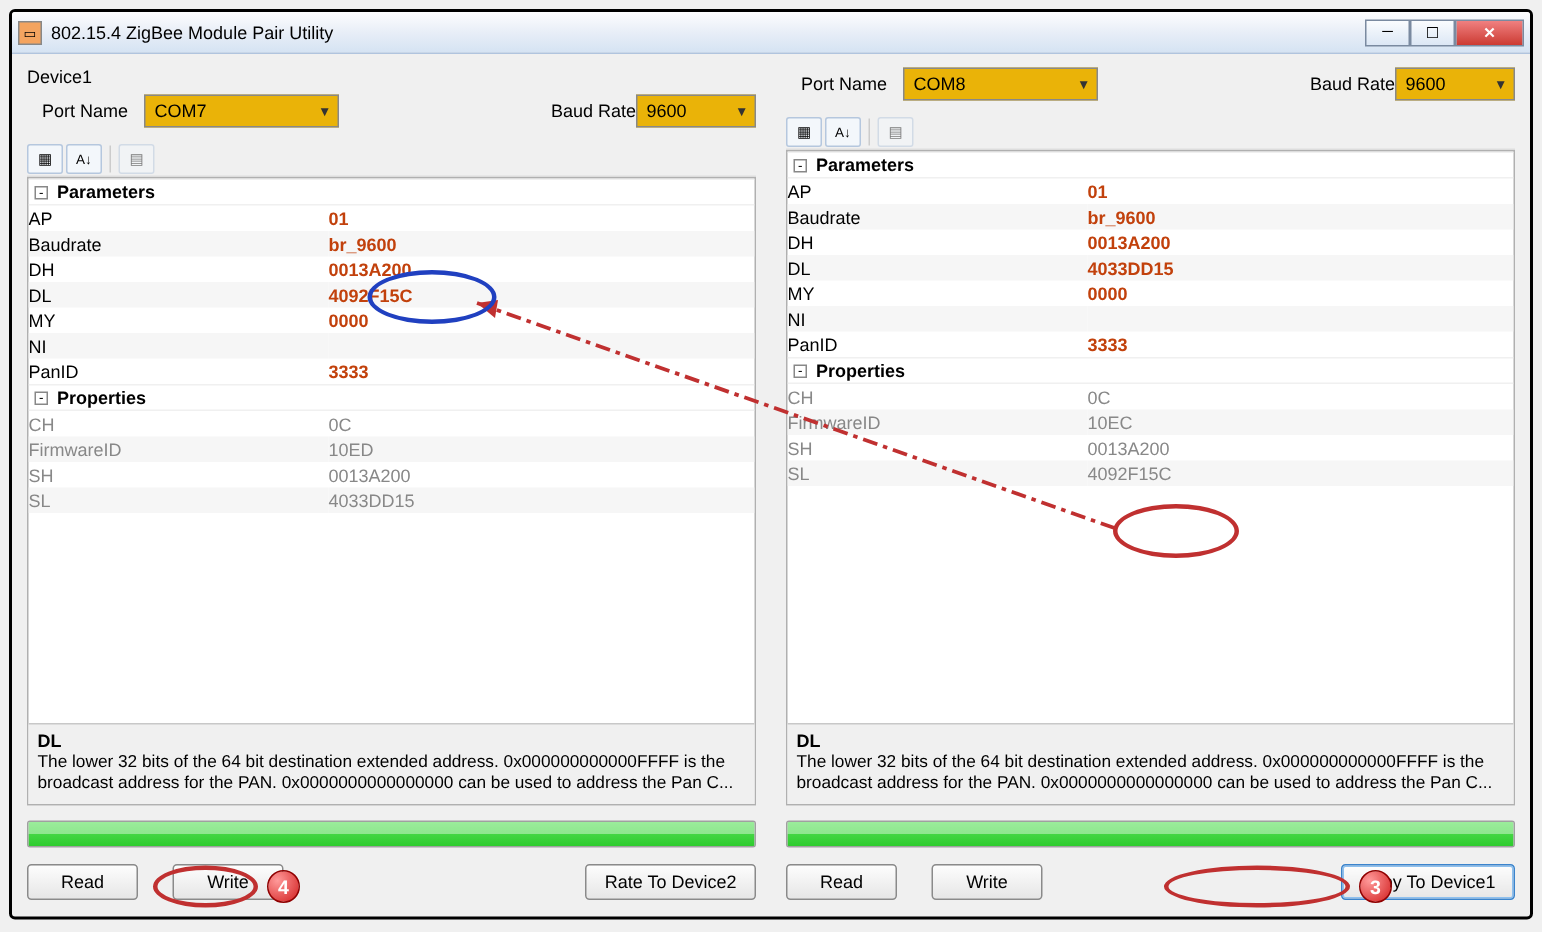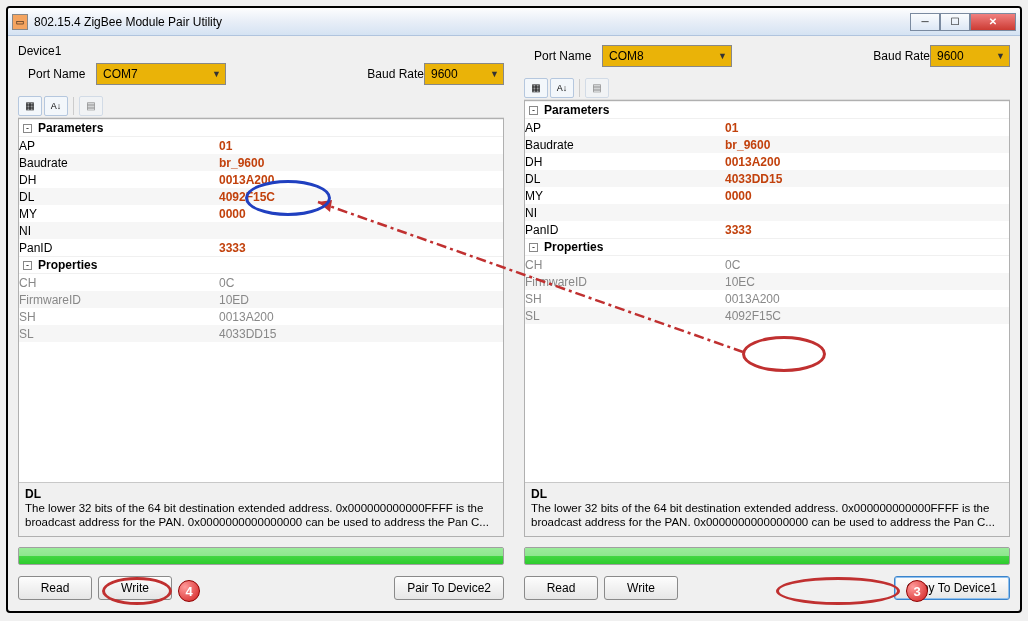--- a/index.html
+++ b/index.html
@@ -97,21 +97,21 @@
   .desc-body { font-size:11.5px; line-height:1.25; }
   .progress {
     margin-top:10px; height:18px; border:1px solid #a0a0a0;
     background: linear-gradient(to bottom, #58e058, #2ecc2e);
     position:relative; border-radius:2px;
   }
   .progress::after {
     content:""; position:absolute; top:0;left:0;right:0;height:50%;
     background: rgba(255,255,255,.4);
   }
-  .btn-row { display:flex; align-items:center; margin-top:10px; gap:6px; height:26px;}
+  .btn-row { display:flex; align-items:center; margin-top:10px; gap:23px; height:26px;}
   .btn {
     height:24px; min-width:74px; padding:0 12px;
     border:1px solid #8a8a8a; border-radius:3px;
     background:linear-gradient(to bottom,#fdfdfd,#e6e6e6);
     font-size:12px; display:flex; align-items:center; justify-content:center;
   }
   .btn.highlight { border:1px solid #3b84cc; box-shadow:0 0 0 1px #8ec0ee inset;}
   .spacer { flex:1; }
 
   
@@ -243,21 +243,21 @@
             <div class="desc-body">The lower 32 bits of the 64 bit destination extended address. 0x000000000000FFFF is the broadcast address for the PAN. 0x0000000000000000 can be used to address the Pan C...</div>
           </div>
         </div>
 
         <div class="progress"></div>
 
         <div class="btn-row">
           <div class="btn">Read</div>
           <div class="btn">Write</div>
           <div class="spacer"></div>
-          <div class="btn">Pair To Device2</div>
+          <div class="btn">Rate To Device2</div>
         </div>
       </div>
 
       <div class="panel">
         <div class="ctl-row">
           <div class="ctl-label">Port Name</div>
           <div class="combo">
             <span>COM8</span>
             <span class="combo-arrow">▼</span>
           </div>

